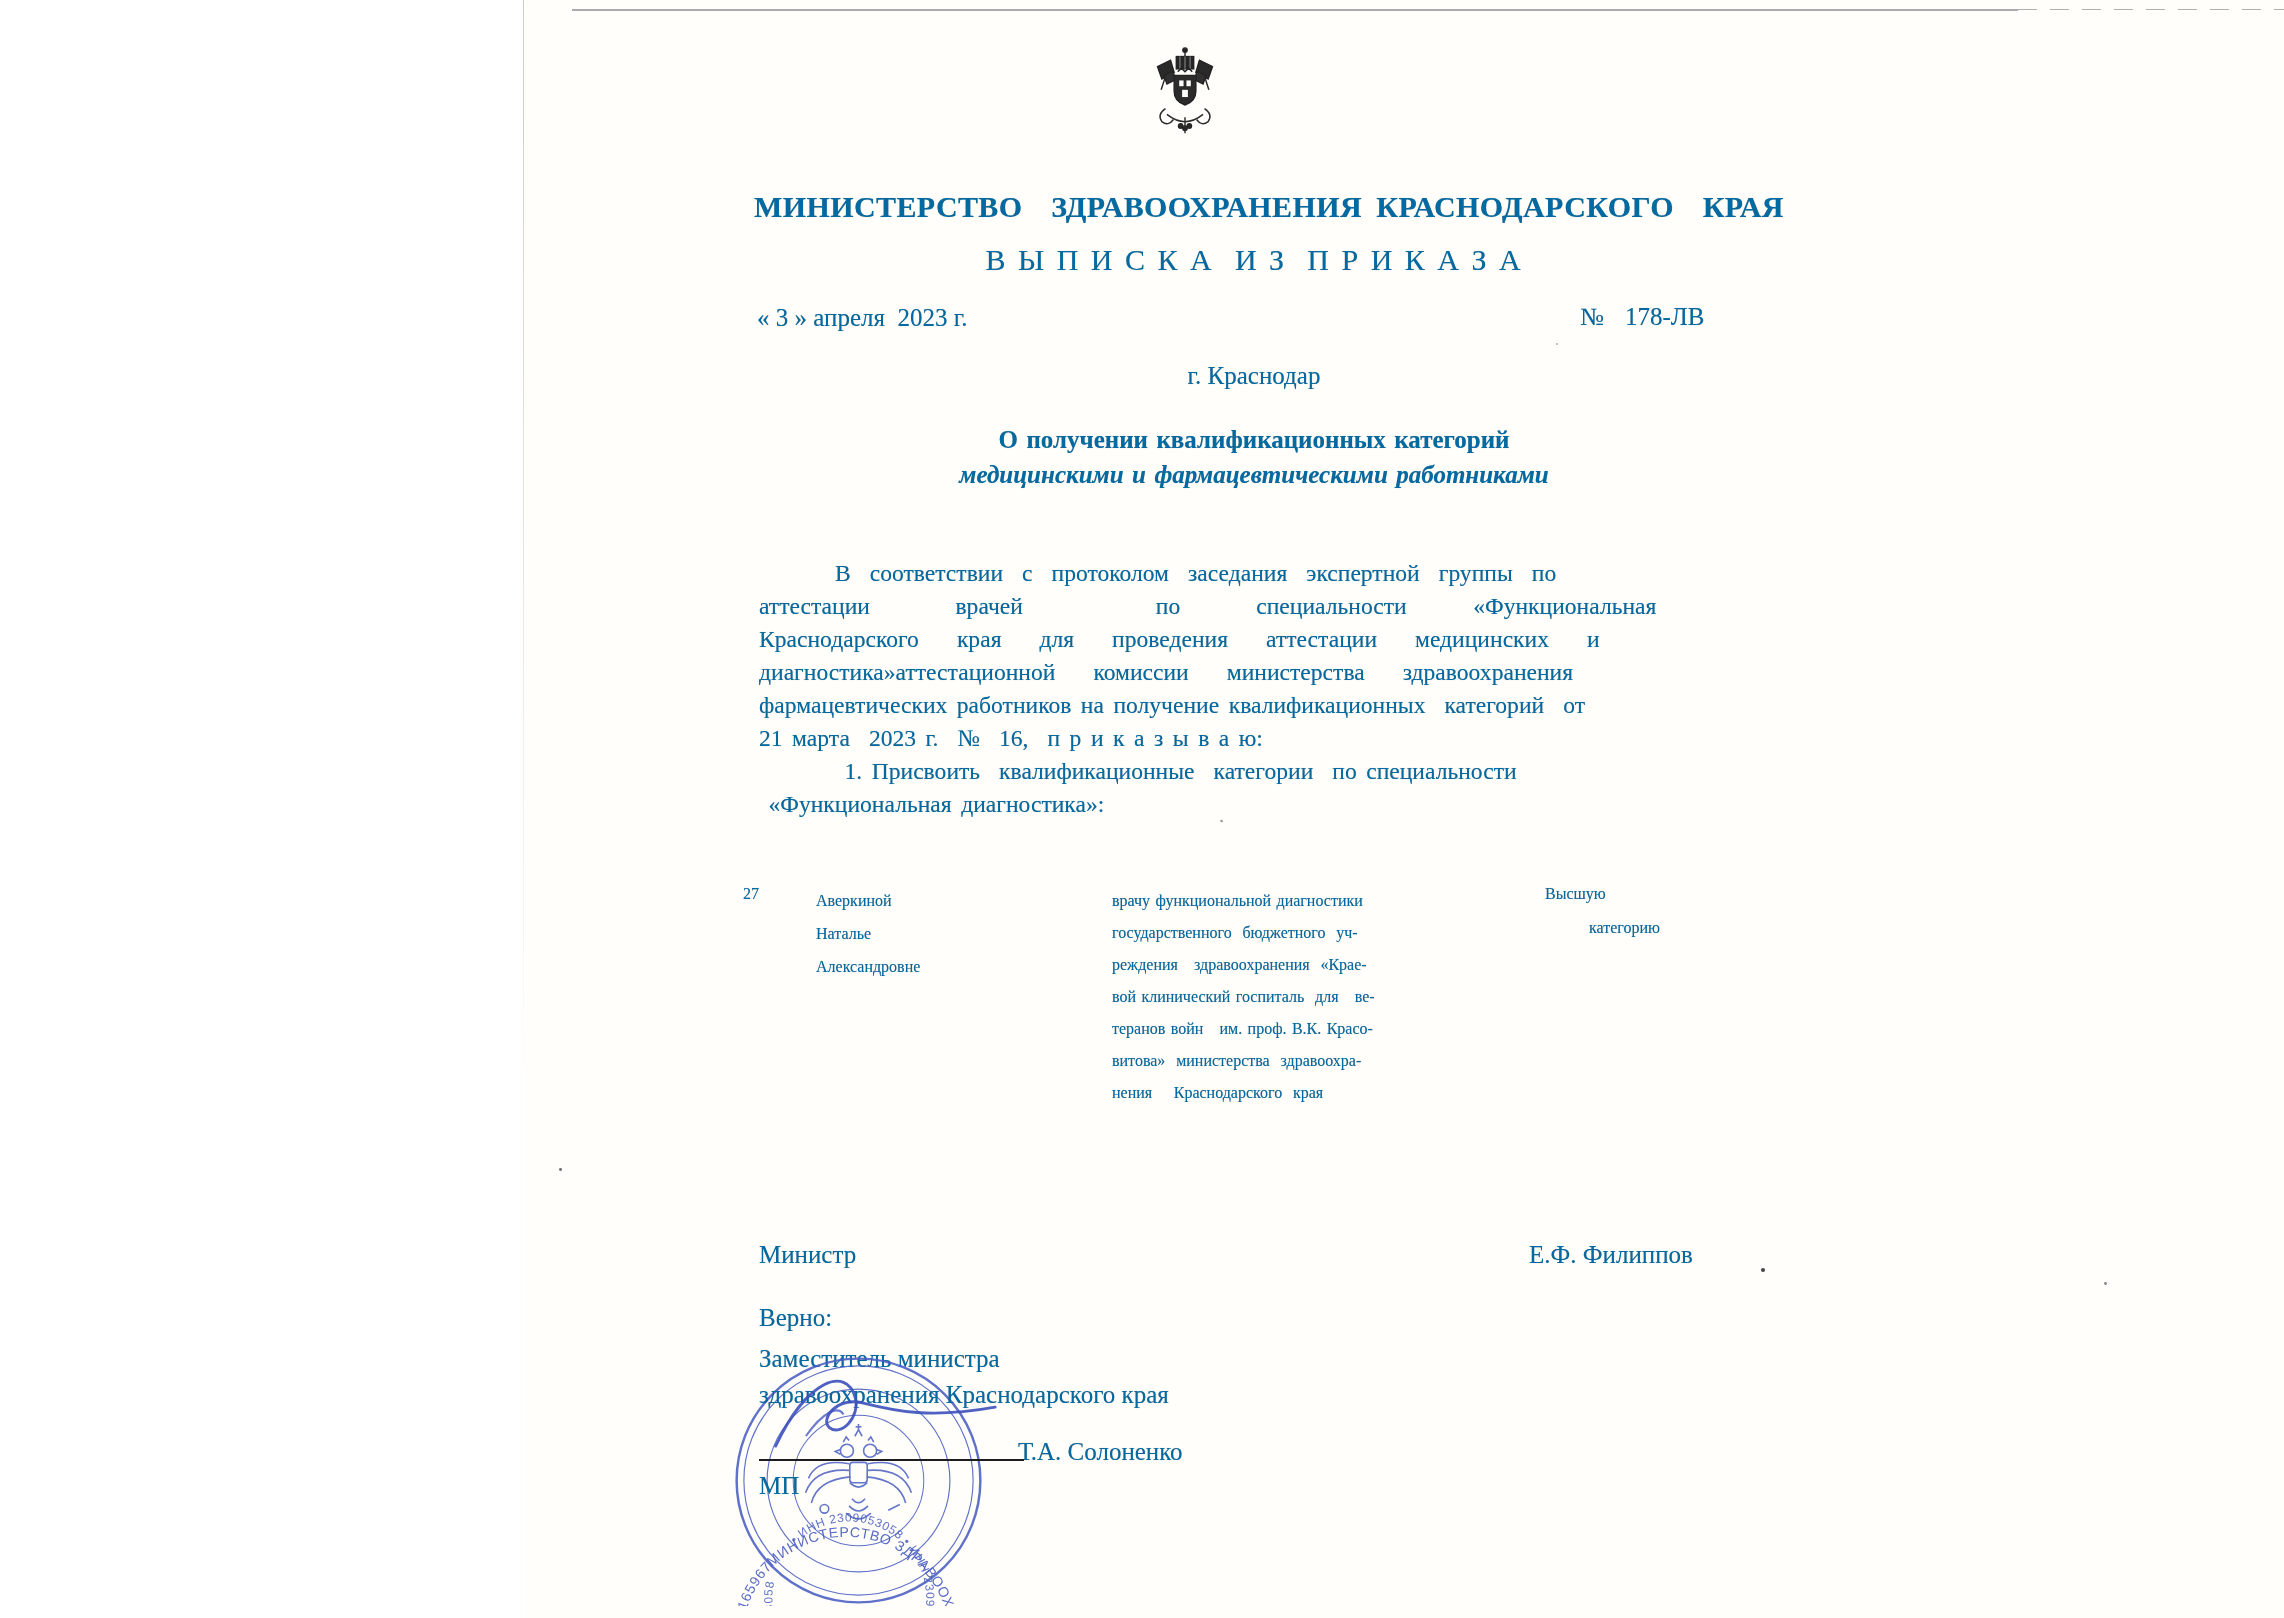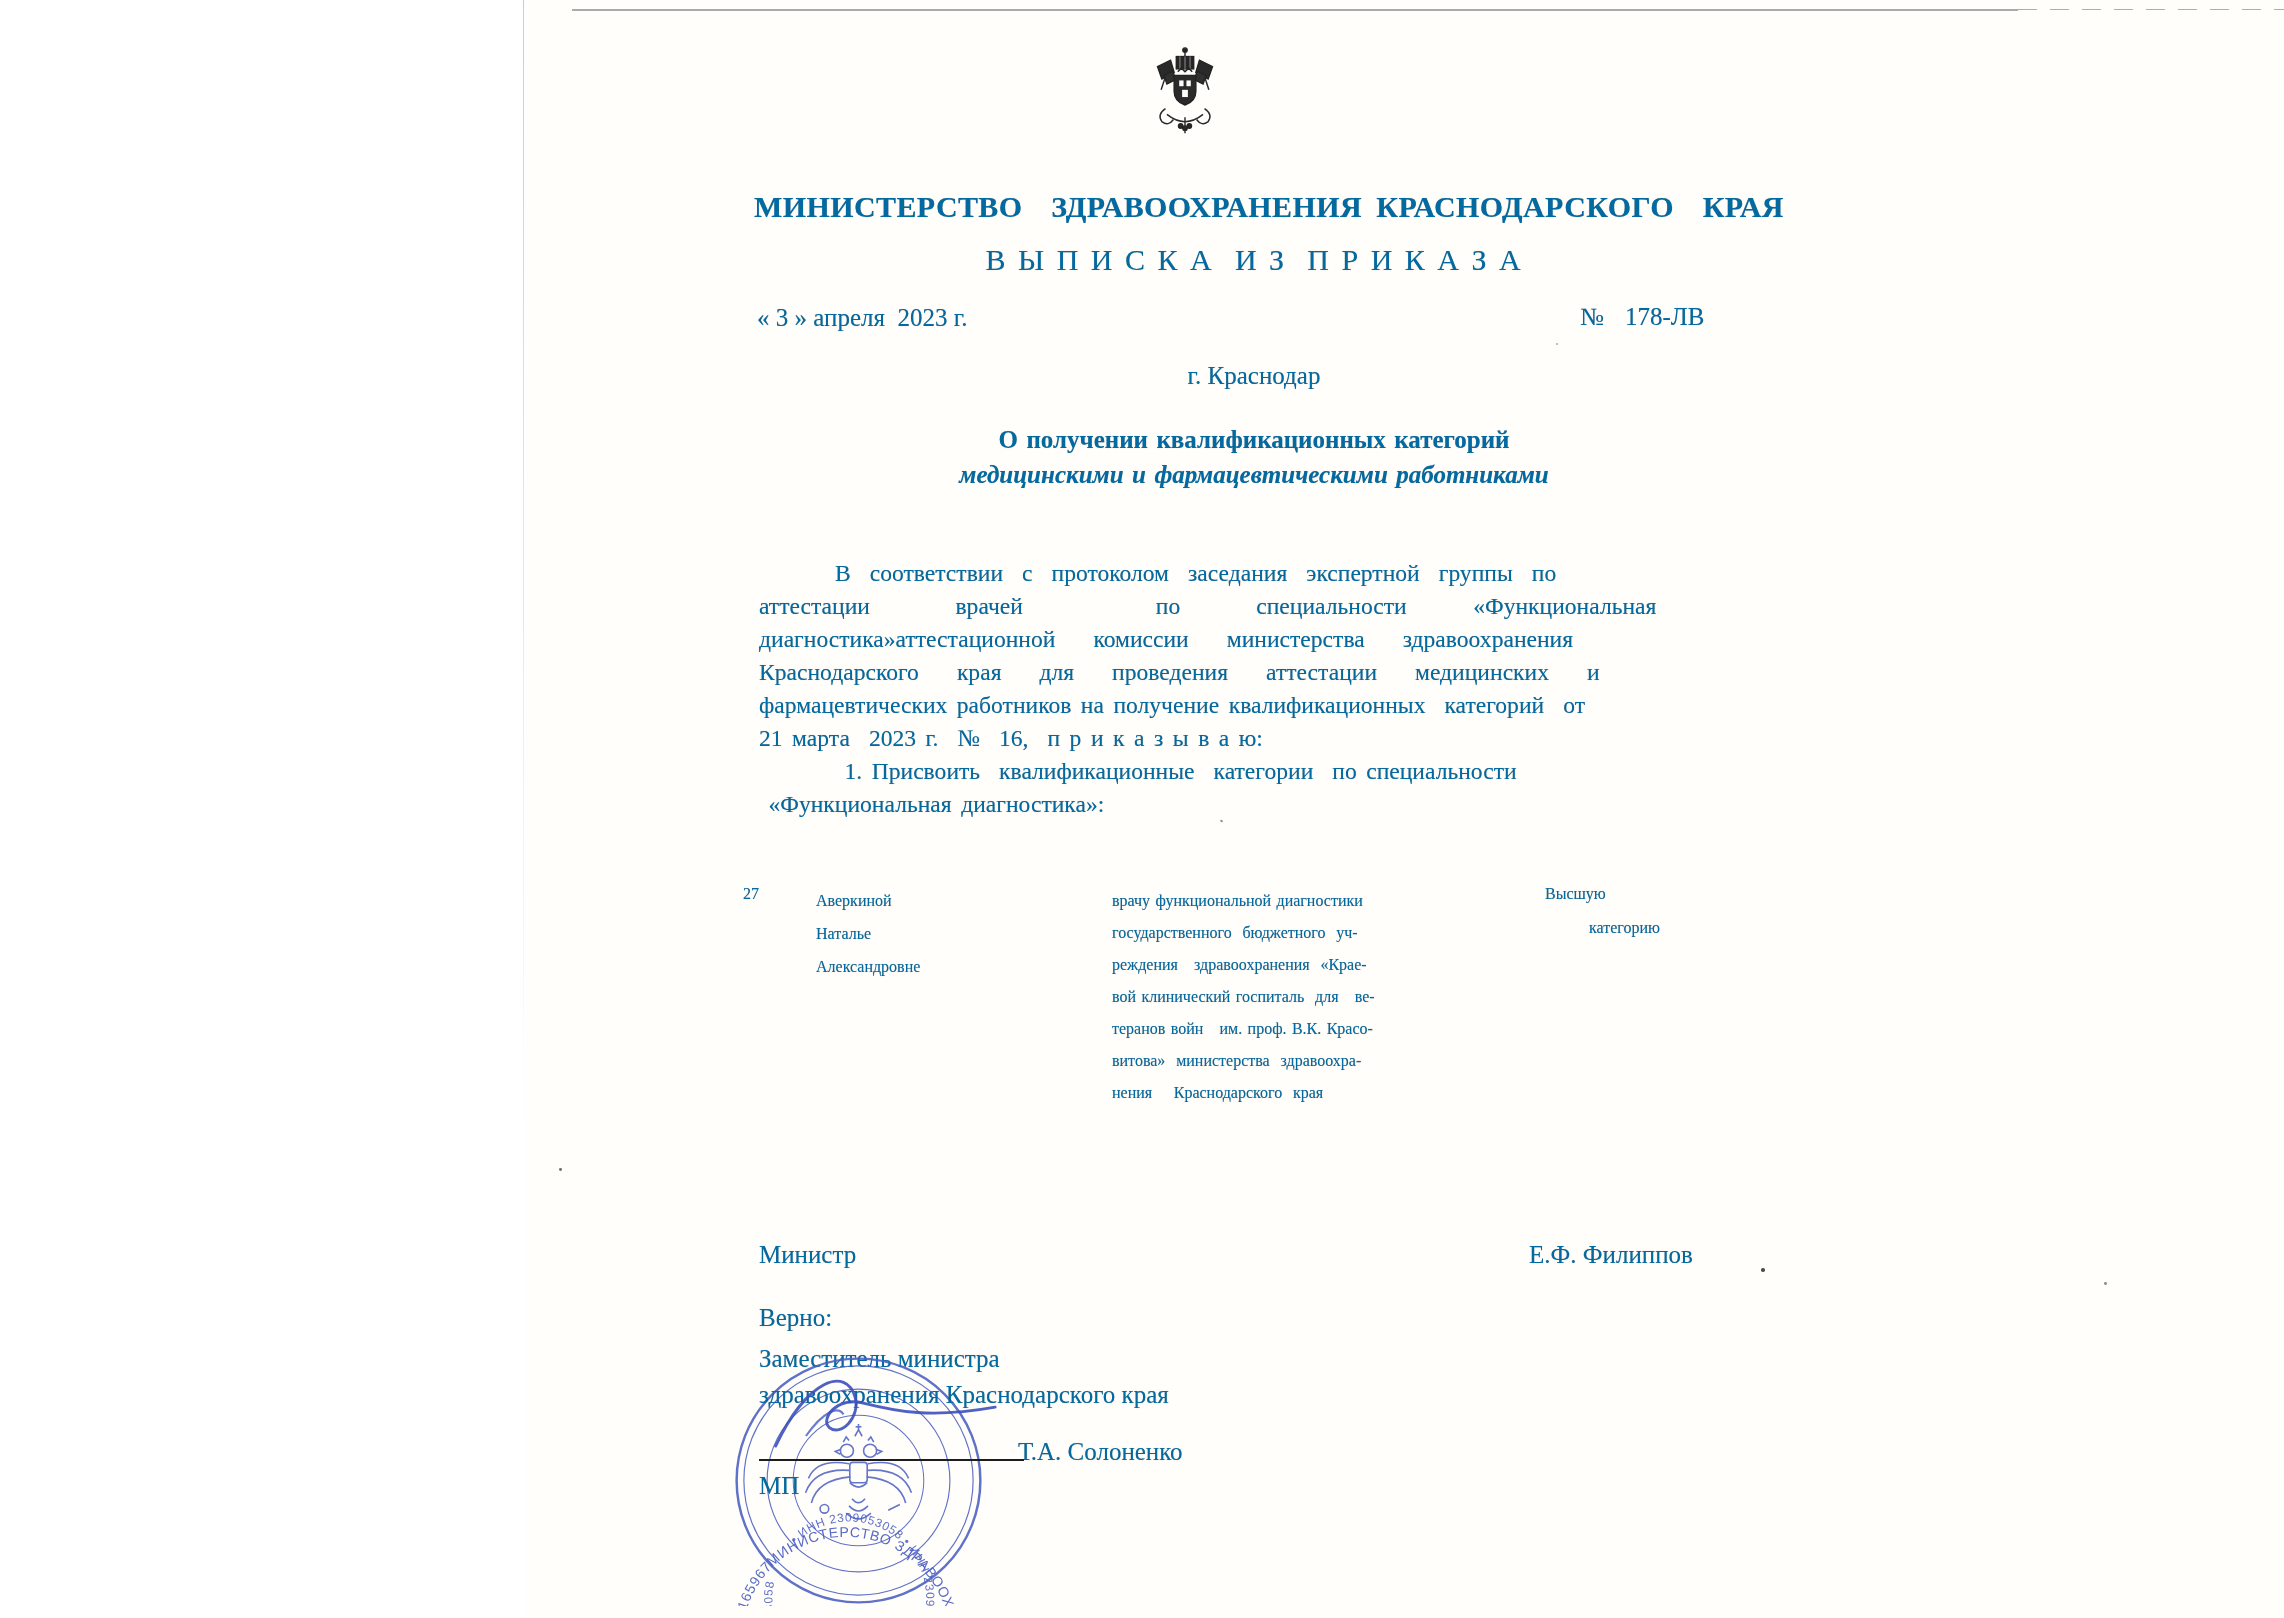--- a/index.html
+++ b/index.html
@@ -107,22 +107,22 @@
 <div class="abs txt date-left">« 3 » апреля  2023 г.</div>
 <div class="abs txt doc-number">№  178-ЛВ</div>
 <div class="abs txt center-band city">г. Краснодар</div>
 
 <div class="abs txt center-band subj subj1">О получении квалификационных категорий</div>
 <div class="abs txt center-band subj subj2">медицинскими и фармацевтическими работниками</div>
 
 <div class="abs par">
   <div class="txt">        В  соответствии  с  протоколом  заседания  экспертной  группы  по</div>
   <div class="txt">аттестации         врачей              по        специальности       «Функциональная</div>
+  <div class="txt">Краснодарского    края    для    проведения    аттестации    медицинских    и</div>
   <div class="txt">диагностика»аттестационной    комиссии    министерства    здравоохранения</div>
-  <div class="txt">Краснодарского    края    для    проведения    аттестации    медицинских    и</div>
   <div class="txt">фармацевтических работников на получение квалификационных  категорий  от</div>
   <div class="txt">21 марта  2023 г.  №  16,  п р и к а з ы в а ю:</div>
   <div class="txt">         1. Присвоить  квалификационные  категории  по специальности</div>
   <div class="txt"> «Функциональная диагностика»:</div>
 </div>
 
 <div class="abs txt tbl tbl-num">27</div>
 <div class="abs tbl tbl-names">
   <div class="txt">Аверкиной</div>
   <div class="txt">Наталье</div>

